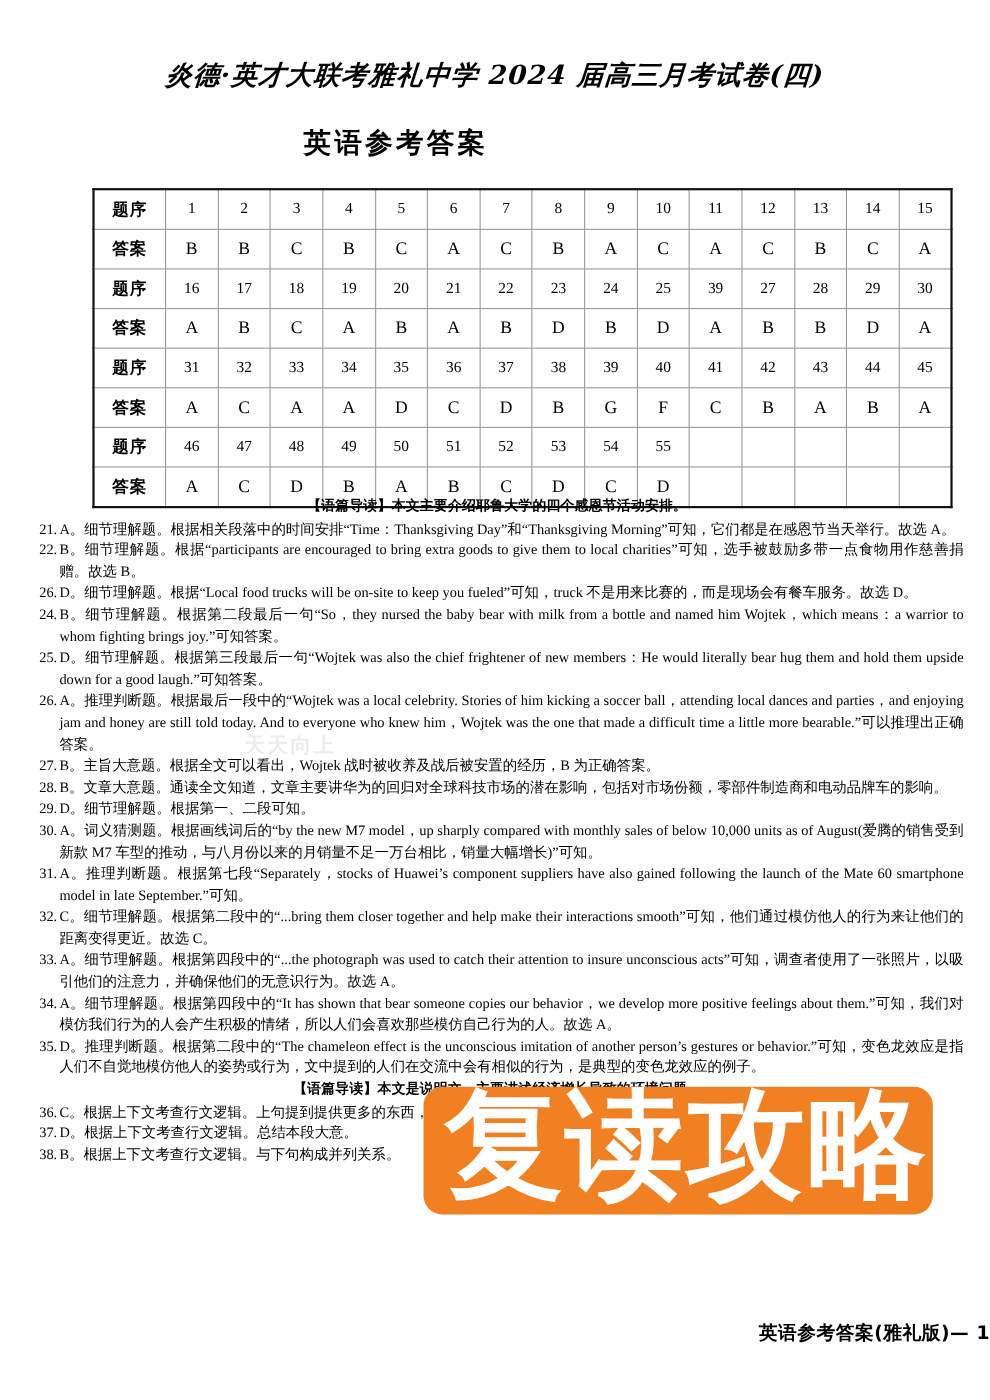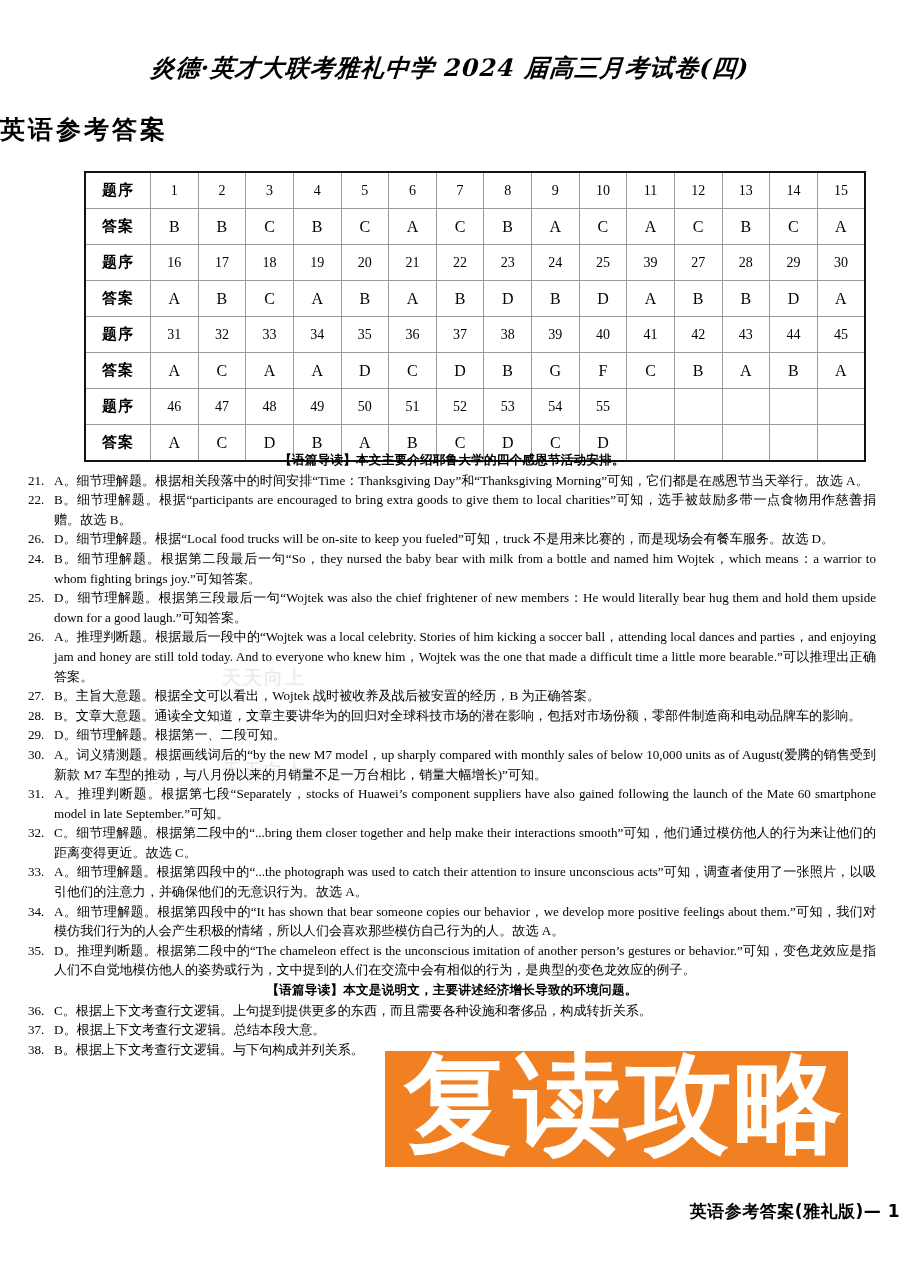--- a/index.html
+++ b/index.html
@@ -19,20 +19,21 @@
     text-align:center;
     font-family:"DejaVu Serif",serif;
     font-weight:bold;
     font-size:24px;
     letter-spacing:1px;
     font-style:italic;
     transform:skewX(-4deg);
   }
   .doc-subtitle{
     position:absolute;left:0;top:113px;width:720px;
+    text-align:center;
     font-family:"DejaVu Sans","Liberation Sans",sans-serif;
     font-weight:bold;
     font-size:25px;
     letter-spacing:3px;
   }
 
   
   .answer-table-wrap{
     position:absolute;left:84px;top:171px;width:734px;
   }
@@ -74,32 +75,33 @@
     margin:0 0 1px 0;
     text-align:center;
   }
   .item{
     position:relative;
     padding-left:26px;
     margin:0;
   }
   .item .idx{
     position:absolute;left:0;top:0;
-    width:24px;
+    width:24px;text-align:right;
     font-size:13.1px;
   }
   .item .txt{display:block;text-align:justify;}
 
   
   .banner{
     position:absolute;
-    left:385px;top:1051px;
+    left:385px;top:988px;
     width:463px;height:116px;
     background:#F08022;
     overflow:hidden;
+    border-radius:17px;
   }
   .banner-text{
     position:absolute;
     left:-6px;top:-12px;
     width:490px;
     text-align:center;
     font-family:"DejaVu Sans","Liberation Sans",sans-serif;
     font-weight:bold;
     font-size:108px;
     line-height:130px;

